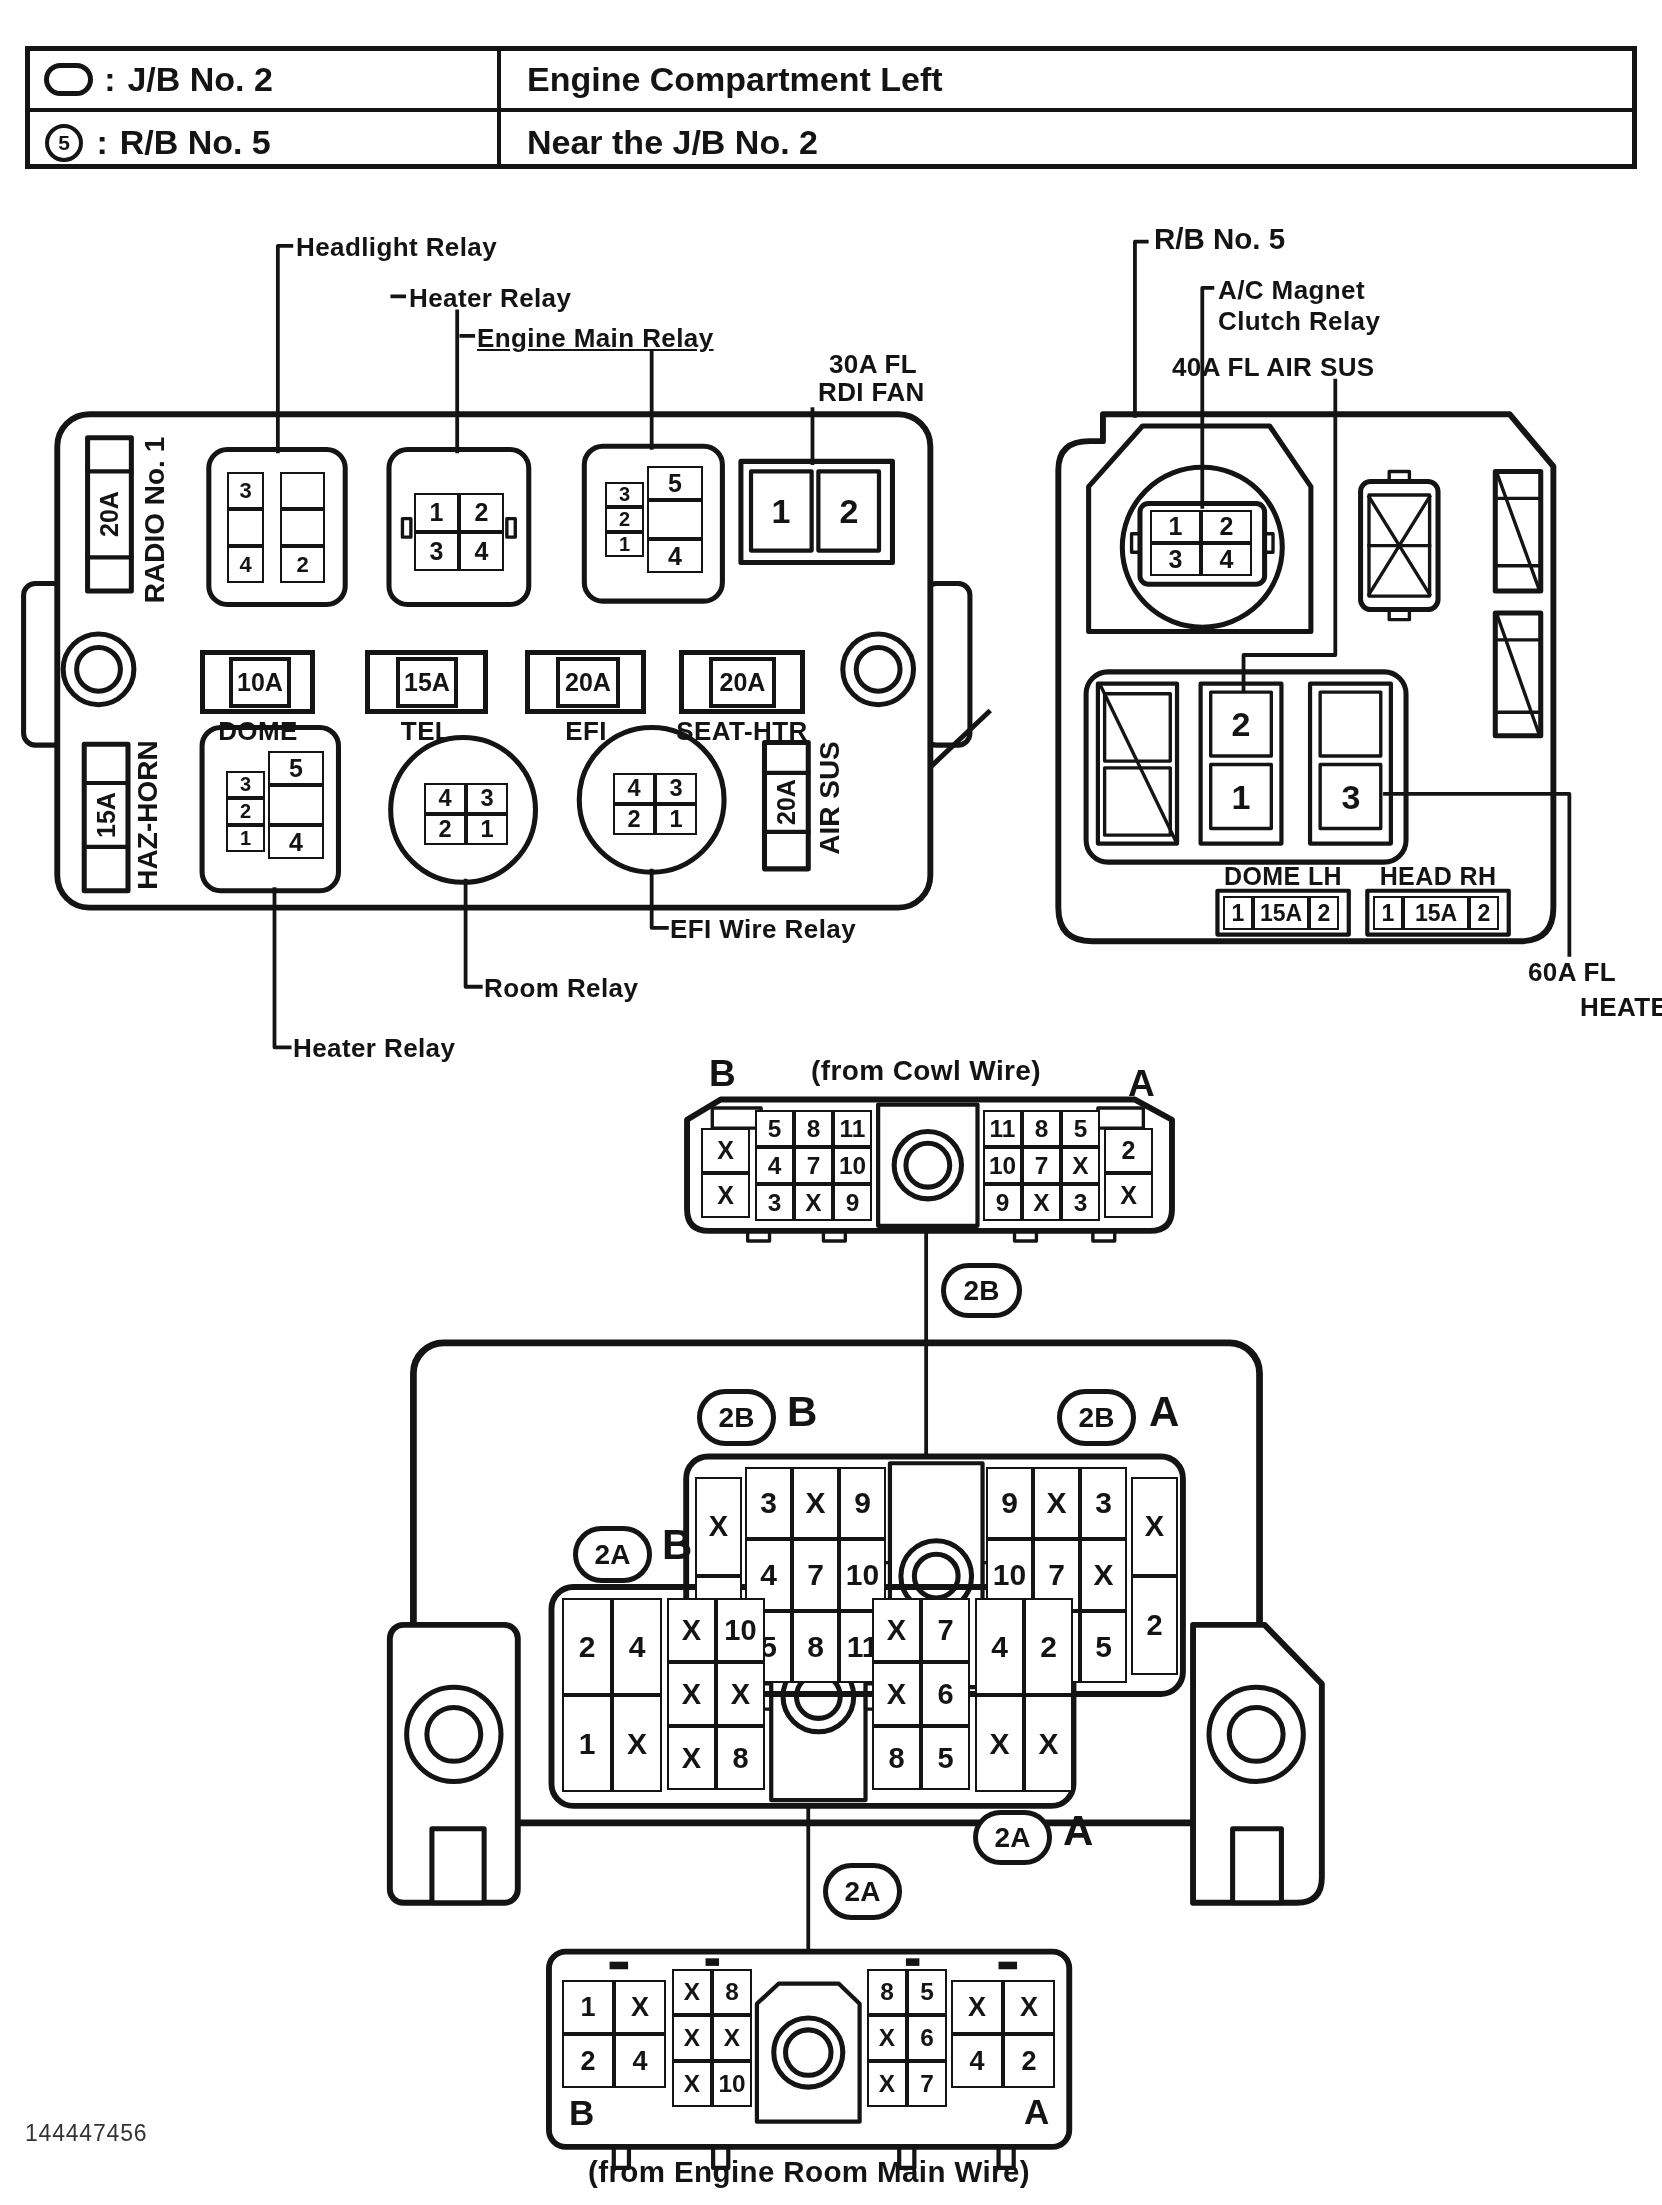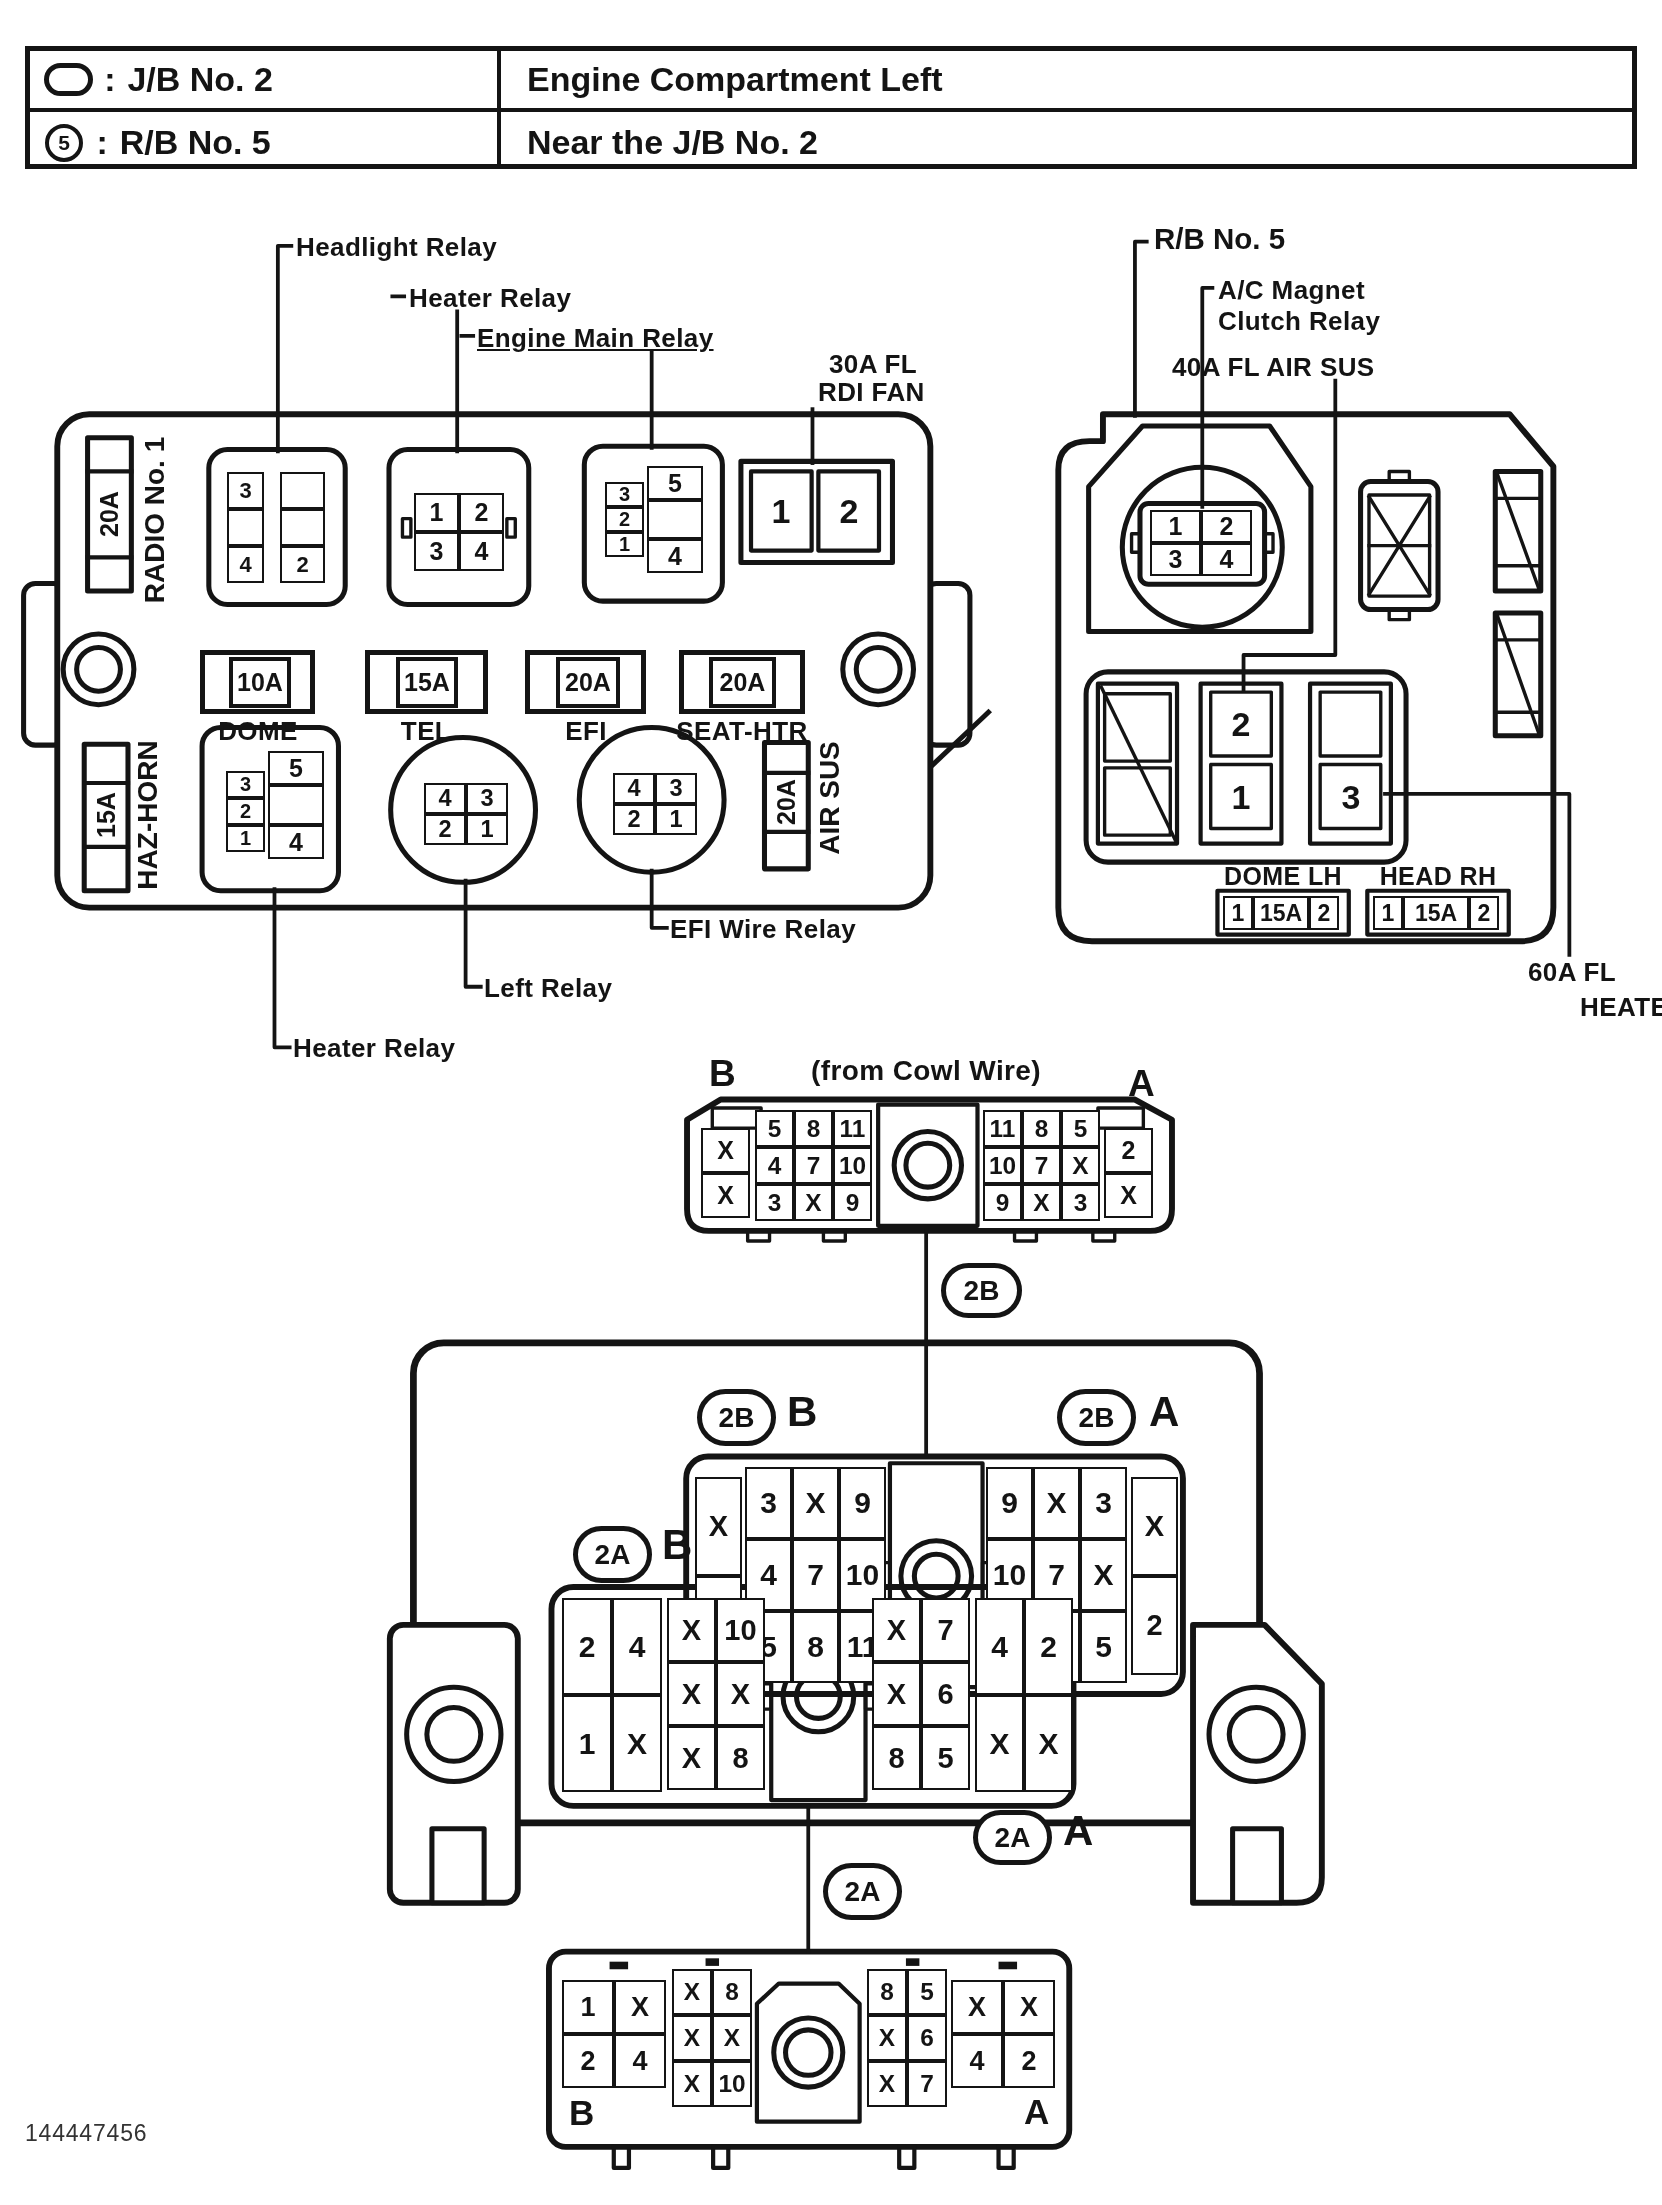--- a/index.html
+++ b/index.html
@@ -263,21 +263,21 @@
       <div class="pc" style="font-size: 23.6px;">4</div>
       <div class="pc" style="font-size: 23.6px;">3</div>
       <div class="pc" style="font-size: 23.6px;">2</div>
       <div class="pc" style="font-size: 23.6px;">1</div>
     </div>
 
   <div class="vtx" style="left:786px;top:802px;font-size:25px;">20A</div>
   <div class="vtx" style="left:830px;top:798px;font-size:28px;">AIR SUS</div>
 
   <div class="abs lbl" style="left:670px;top:914px;">EFI Wire Relay</div>
-  <div class="abs lbl" style="left:484px;top:973px;">Left Relay</div>
+  <div class="abs lbl" style="left:484px;top:973px;">Room Relay</div>
   <div class="abs lbl" style="left:293px;top:1033px;">Heater Relay</div>
 
   <div class="abs" style="left:1154px;top:222px;font-size:29.5px;font-weight:bold;">R/B No. 5</div>
   <div class="abs lbl" style="left:1218px;top:275px;">A/C Magnet</div>
   <div class="abs lbl" style="left:1218px;top:306px;">Clutch Relay</div>
   <div class="abs lbl" style="left:1172px;top:352px;">40A FL AIR SUS</div>
 
   <div class="abs" style="left: 1150px; top: 510px; display: grid; grid-template-columns: repeat(2, 51px); grid-template-rows: repeat(2, 33px);">
       <div class="pc" style="font-size: 25px;">1</div>
       <div class="pc" style="font-size: 25px;">2</div>
@@ -439,17 +439,18 @@
     </div>
   <div class="abs" style="left: 951px; top: 1980px; display: grid; grid-template-columns: repeat(2, 52px); grid-template-rows: repeat(2, 54px);">
       <div class="pc" style="font-size: 27px;">X</div>
       <div class="pc" style="font-size: 27px;">X</div>
       <div class="pc" style="font-size: 27px;">4</div>
       <div class="pc" style="font-size: 27px;">2</div>
     </div>
 
   <div class="abs" style="left:569px;top:2093px;font-size:35px;font-weight:bold;">B</div>
   <div class="abs" style="left:1024px;top:2092px;font-size:35px;font-weight:bold;">A</div>
+  <div class="ctr lbl" style="left:809px;top:2172px;font-size:29.5px;">(from Engine Room Main Wire)</div>
 
   <div class="abs" style="left:25px;top:2120px;font-size:23px;color:#333;letter-spacing:0.8px;">144447456</div>
 
 </div>
 
 
 </body></html>

